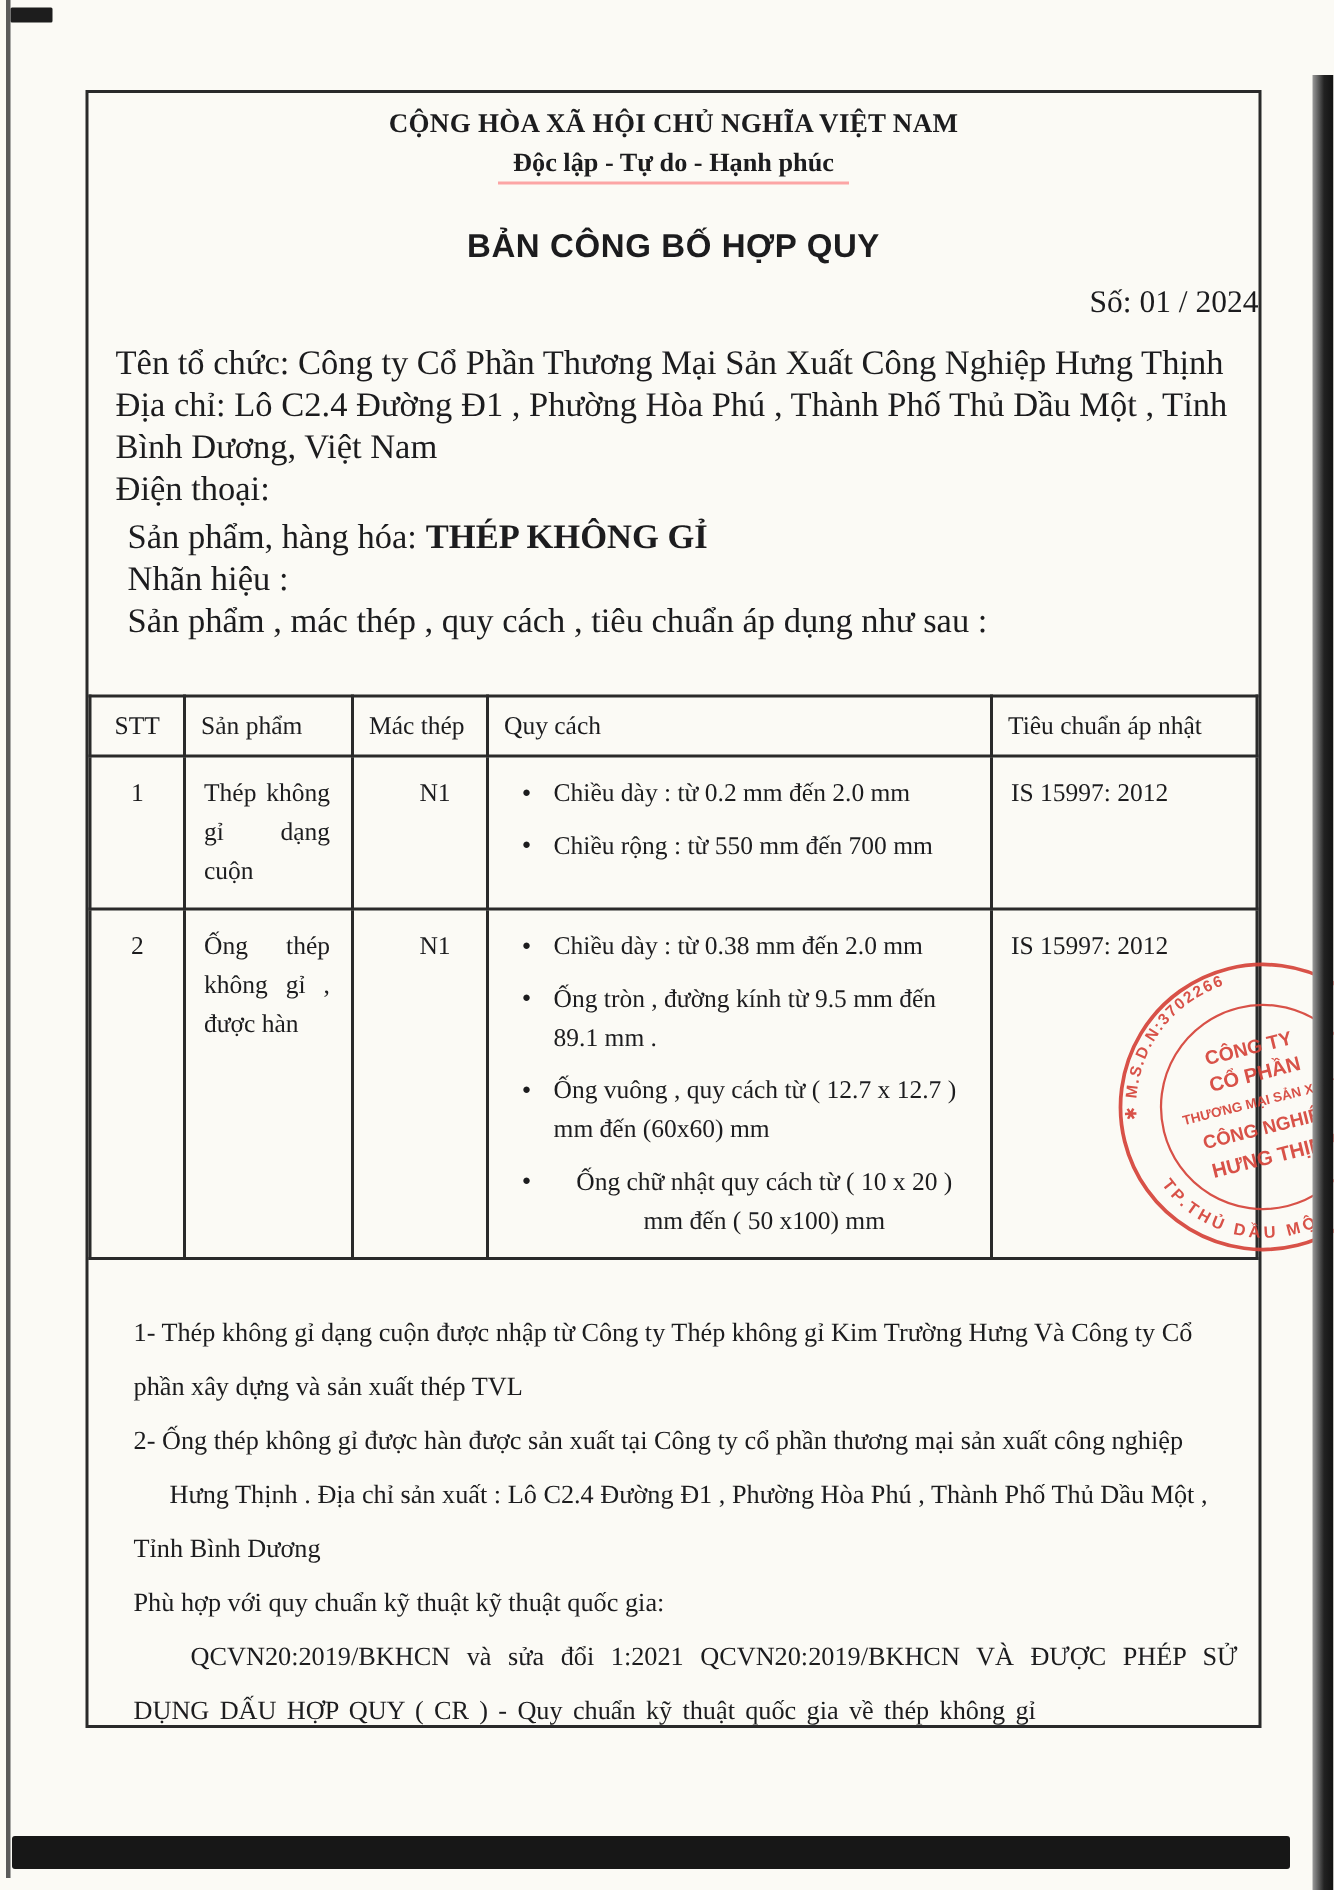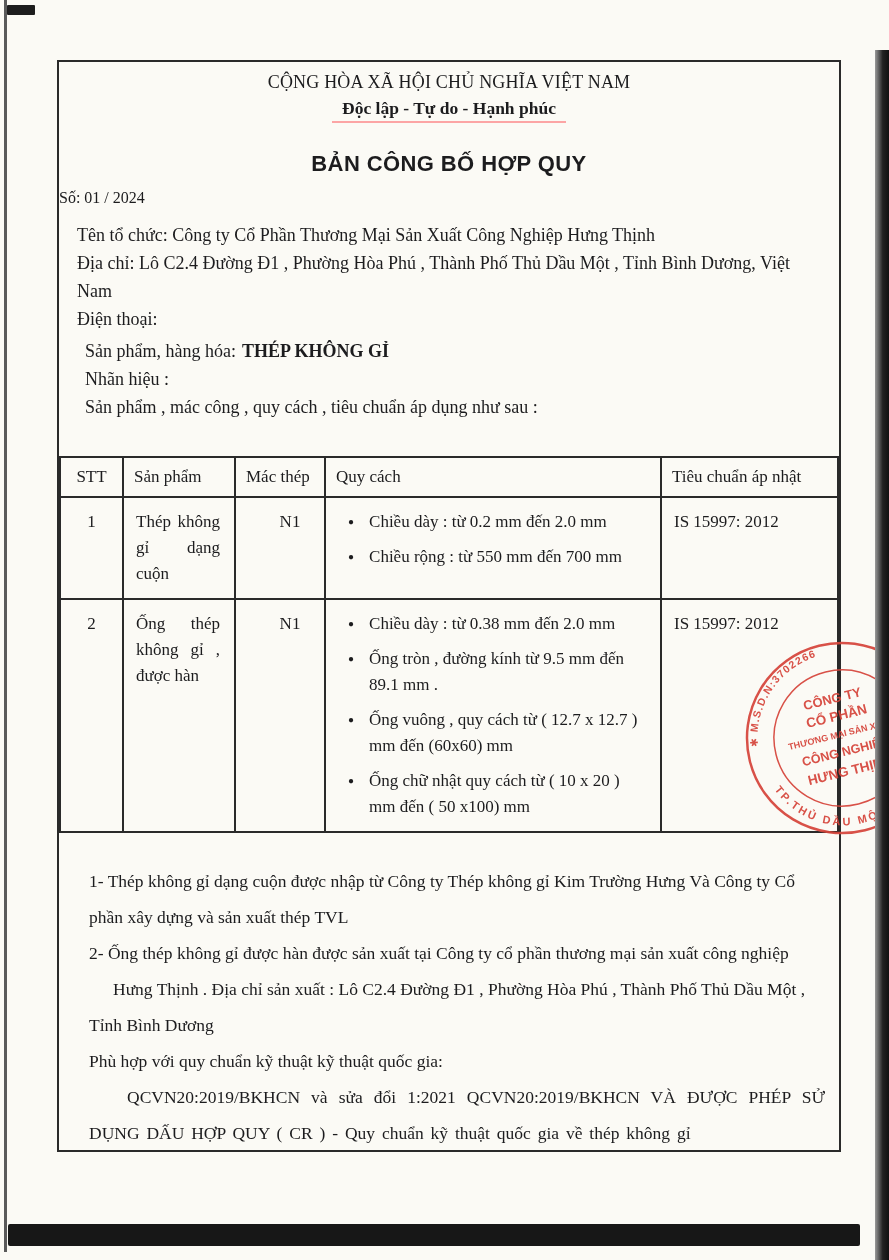--- a/index.html
+++ b/index.html
@@ -21,46 +21,46 @@
   .edge-bottom { position: absolute; left: 8px; top: 1224px; width: 852px; height: 22px; background: #171717; border-radius: 2px; z-index: 6; }
 
   
   .frame {
     position: absolute; left: 57px; top: 60px;
     width: 780px; height: 1088px;
     border: 2px solid #2a2a2a;
     z-index: 1;
   }
 
-  .nat-title  { margin-top: 10px; text-align: center; font-weight: normal; font-size: 18px; letter-spacing: 0.2px; }
+  .nat-title  { margin-top: 10px; text-align: center; font-weight: bold; font-size: 18px; letter-spacing: 0.2px; }
   .motto-wrap { text-align: center; margin-top: 5px; }
   .motto      { display: inline-block; font-weight: bold; font-size: 17.5px; border-bottom: 2px solid #fca5a5; padding: 0 10px 2px; }
   .doc-title  { text-align: center; margin-top: 28px; font-family: "Liberation Sans", "DejaVu Sans", sans-serif;
                 font-weight: bold; font-size: 22px; letter-spacing: 0.4px; }
-  .doc-number { text-align: left; margin-top: 12px; font-size: 16px; }
+  .doc-number { text-align: right; margin-top: 12px; font-size: 21px; }
 
-  .body-block { margin: 14px 20px 0 18px; font-size: 18px; line-height: 28px; }
+  .body-block { margin: 14px 20px 0 18px; font-size: 23px; line-height: 28px; }
   .body-block p { margin: 0; }
   .indent1 { padding-left: 8px; }
   .bold { font-weight: bold; }
   .product-label { margin-right: 6px; }
   .gap-top { margin-top: 4px !important; }
 
   
   .spec-table { width: 100%; border-collapse: collapse; margin-top: 35px; table-layout: fixed; font-size: 17px; }
   .spec-table th, .spec-table td { border: 2px solid #2a2a2a; }
   .spec-table th { font-weight: normal; text-align: left; padding: 8px 10px; vertical-align: middle; height: 22px; }
   .spec-table th.c-center { text-align: center; }
   .spec-table td { vertical-align: top; padding: 11px 10px; line-height: 26px; }
   .td-stt { text-align: center; }
   .td-sp  { text-align: justify; padding-left: 12px !important; padding-right: 14px !important; }
   .td-mt  { padding-left: 30px !important; text-align: center; }
   .td-qc  { padding-left: 12px !important; }
   .qc-item { display: flex; margin-bottom: 9px; }
-  .qc-item:last-child { margin-bottom: 0; }
+  .qc-item:last-child { margin-bottom: 0; text-align: center; }
   .qc-item::before { content: "●"; font-size: 10px; line-height: 26px; margin: 0 15px 0 10px; flex: 0 0 auto; }
   .td-tc { padding-left: 12px !important; }
 
   
   .notes { margin: 30px 14px 0 30px; font-size: 17.5px; line-height: 36px; }
   .notes p { margin: 0; }
   .note      { margin-left: 13px; }
   .note-hang { margin-left: 13px; padding-left: 24px; text-indent: -24px; }
   .note-final { margin-left: -16px; margin-right: -2px; text-align: justify; text-indent: 38px; word-spacing: 2.5px; }
 
@@ -88,21 +88,21 @@
     <div class="doc-number">Số: 01 / 2024</div>
 
     <div class="body-block">
       <p>Tên tổ chức: Công ty Cổ Phần Thương Mại Sản Xuất Công Nghiệp Hưng Thịnh</p>
       <p>Địa chỉ: Lô C2.4 Đường Đ1 , Phường Hòa Phú , Thành Phố Thủ Dầu Một , Tỉnh Bình Dương, Việt Nam</p>
       <p>Điện thoại:</p>
       <p class="indent1 gap-top">
         <span class="product-label">Sản phẩm, hàng hóa:</span><span class="bold">THÉP KHÔNG GỈ</span>
       </p>
       <p class="indent1">Nhãn hiệu :</p>
-      <p class="indent1">Sản phẩm , mác công , quy cách , tiêu chuẩn áp dụng như sau :</p>
+      <p class="indent1">Sản phẩm , mác thép , quy cách , tiêu chuẩn áp dụng như sau :</p>
     </div>
 
     <table class="spec-table">
       <colgroup>
         <col style="width:63px">
           <col style="width:112px">
           <col style="width:90px">
           <col style="width:336px">
           <col>
       </colgroup>

